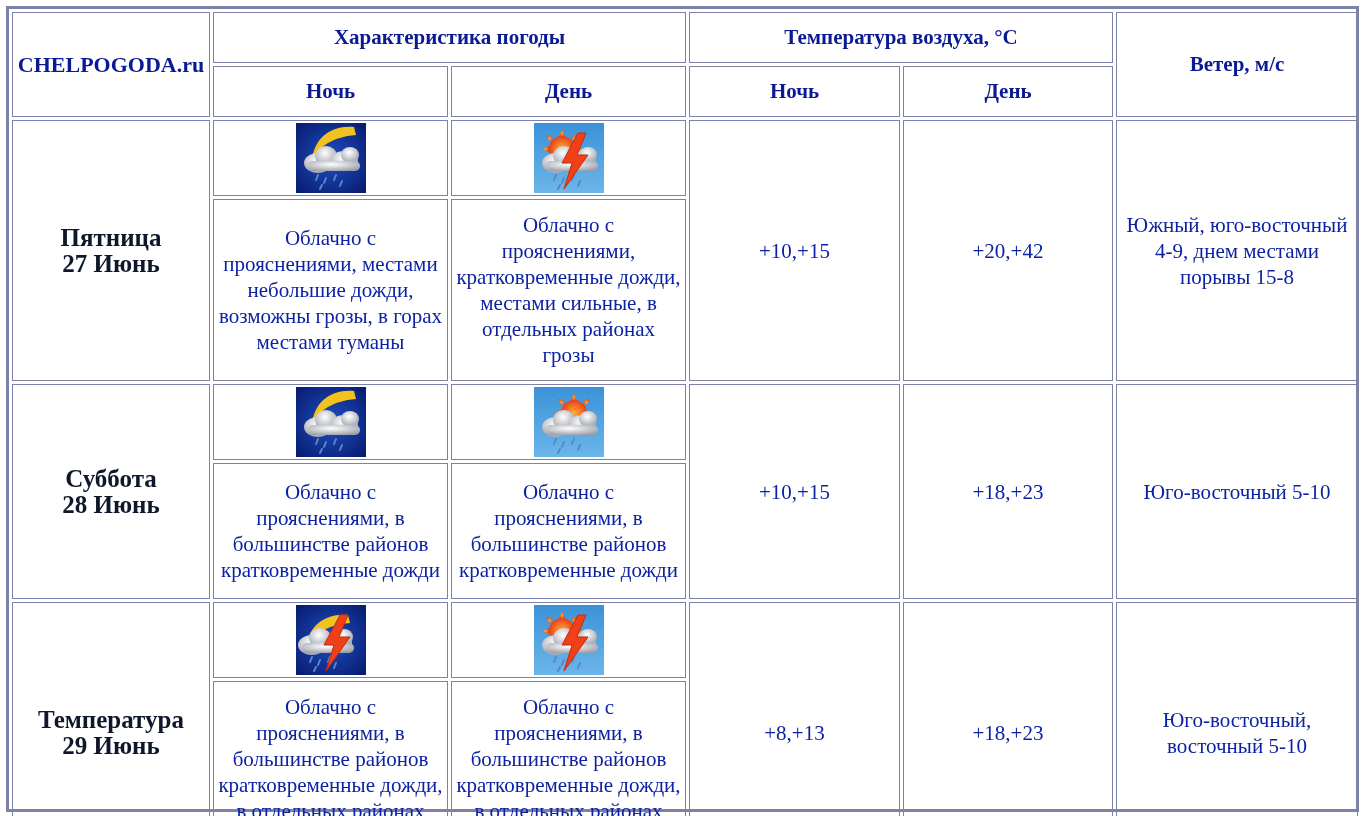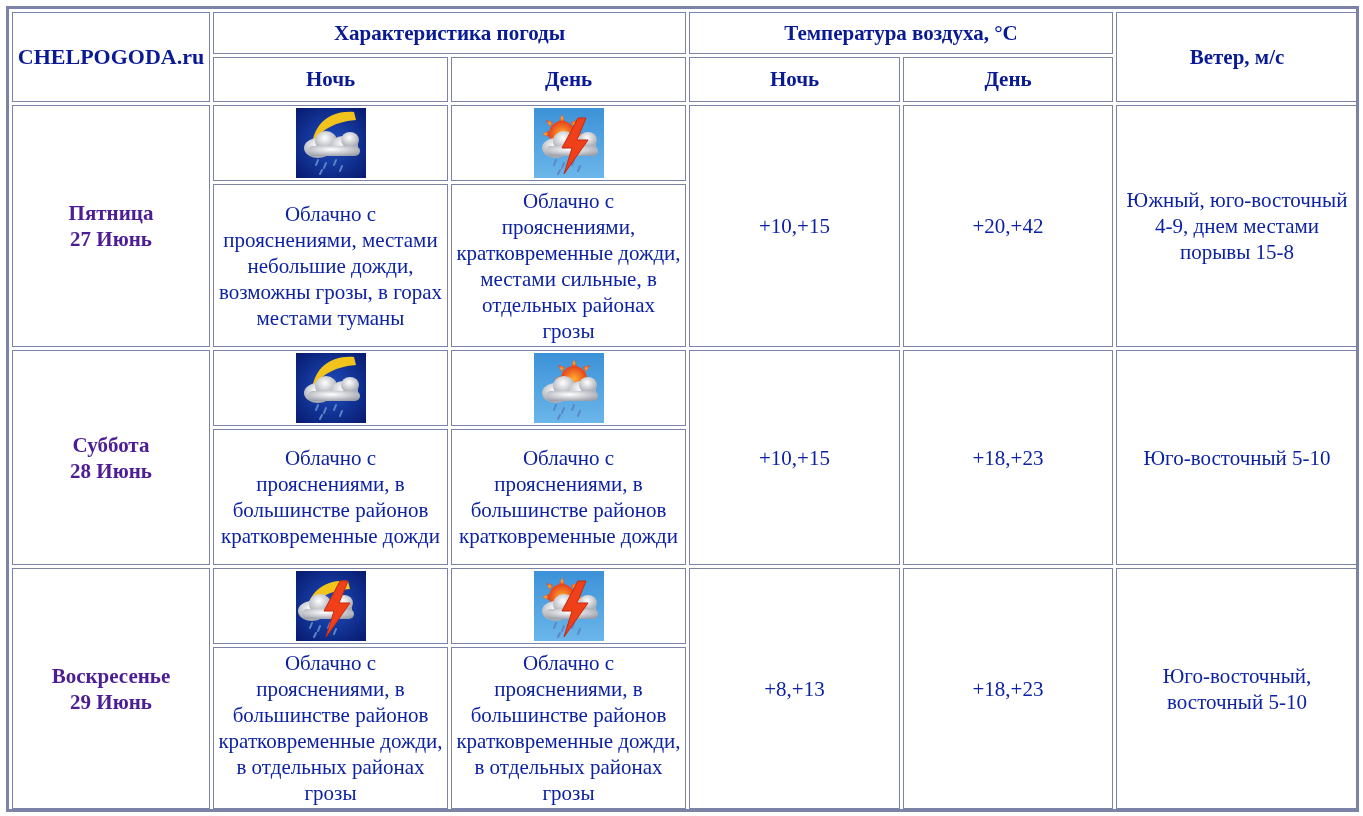--- a/index.html
+++ b/index.html
@@ -2,25 +2,25 @@
 <html><head>
 <meta charset="utf-8">
 <style>
   html, body { margin: 0; padding: 0; background: #ffffff; }
   body { width: 1363px; height: 816px; position: relative; overflow: hidden;
          font-family: "Liberation Serif", "DejaVu Serif", serif; color: #0b1f9e; }
   .wrap { position: absolute; left: 6px; top: 6px; width: 1347px; height: 800px;
           border: 3px solid #7d83a7; background: #fff; }
   table { border-collapse: separate; border-spacing: 3px; width: 100%; height: 100%;
           table-layout: fixed; }
-  td, th { border: 1px solid #7d83a7; text-align: center; vertical-align: middle; padding: 0 2px; }
+  td, th { border: 1px solid #7d83a7; text-align: center; vertical-align: middle; padding: 12px 2px; }
   th { font-weight: bold; font-size: 21px; color: #0a1a95; }
   th.brand { font-size: 22px; }
   td { font-size: 21px; line-height: 26px; color: #0d22a3; }
-  td.day { font-weight: bold; font-size: 21px; line-height: 26px; color: #4c1d95; }
+  td.day { font-weight: bold; font-size: 25px; line-height: 26px; color: #0f172a; }
   td.icon-cell { height: 70px; padding: 2px 0; }
   .icon { display: inline-block; width: 70px; height: 70px; vertical-align: middle; }
   .icon svg { width: 70px; height: 70px; display: block; }
 </style>
 </head>
 <body>
 
 <svg width="0" height="0" style="position:absolute">
   <defs>
     <radialGradient id="nightbg" cx="50%" cy="50%" r="70%">
@@ -164,21 +164,21 @@
     <td rowspan="2">+18,+23</td>
     <td rowspan="2">Юго-восточный 5-10</td>
   </tr>
   <tr style="height:136px">
     <td>Облачно с прояснениями, в большинстве районов кратковременные дожди</td>
     <td>Облачно с прояснениями, в большинстве районов кратковременные дожди</td>
   </tr>
 
   <tr style="height:75px">
     <td rowspan="2" class="day">
-      <span>Воскресенье</span><br>
+      <span>Температура</span><br>
       <span>29 Июнь</span>
     </td>
     <td class="icon-cell">
       <span class="icon">
         <svg viewBox="0 0 70 70">
                 <rect width="70" height="70" fill="url(#nightbg)"></rect>
                 <use href="#moon" transform="translate(-6,6)"></use>
                 <use href="#cloud" transform="translate(-6,0)"></use>
                 <use href="#rain" transform="translate(-6,0)"></use>
                 <use href="#bolt"></use>

